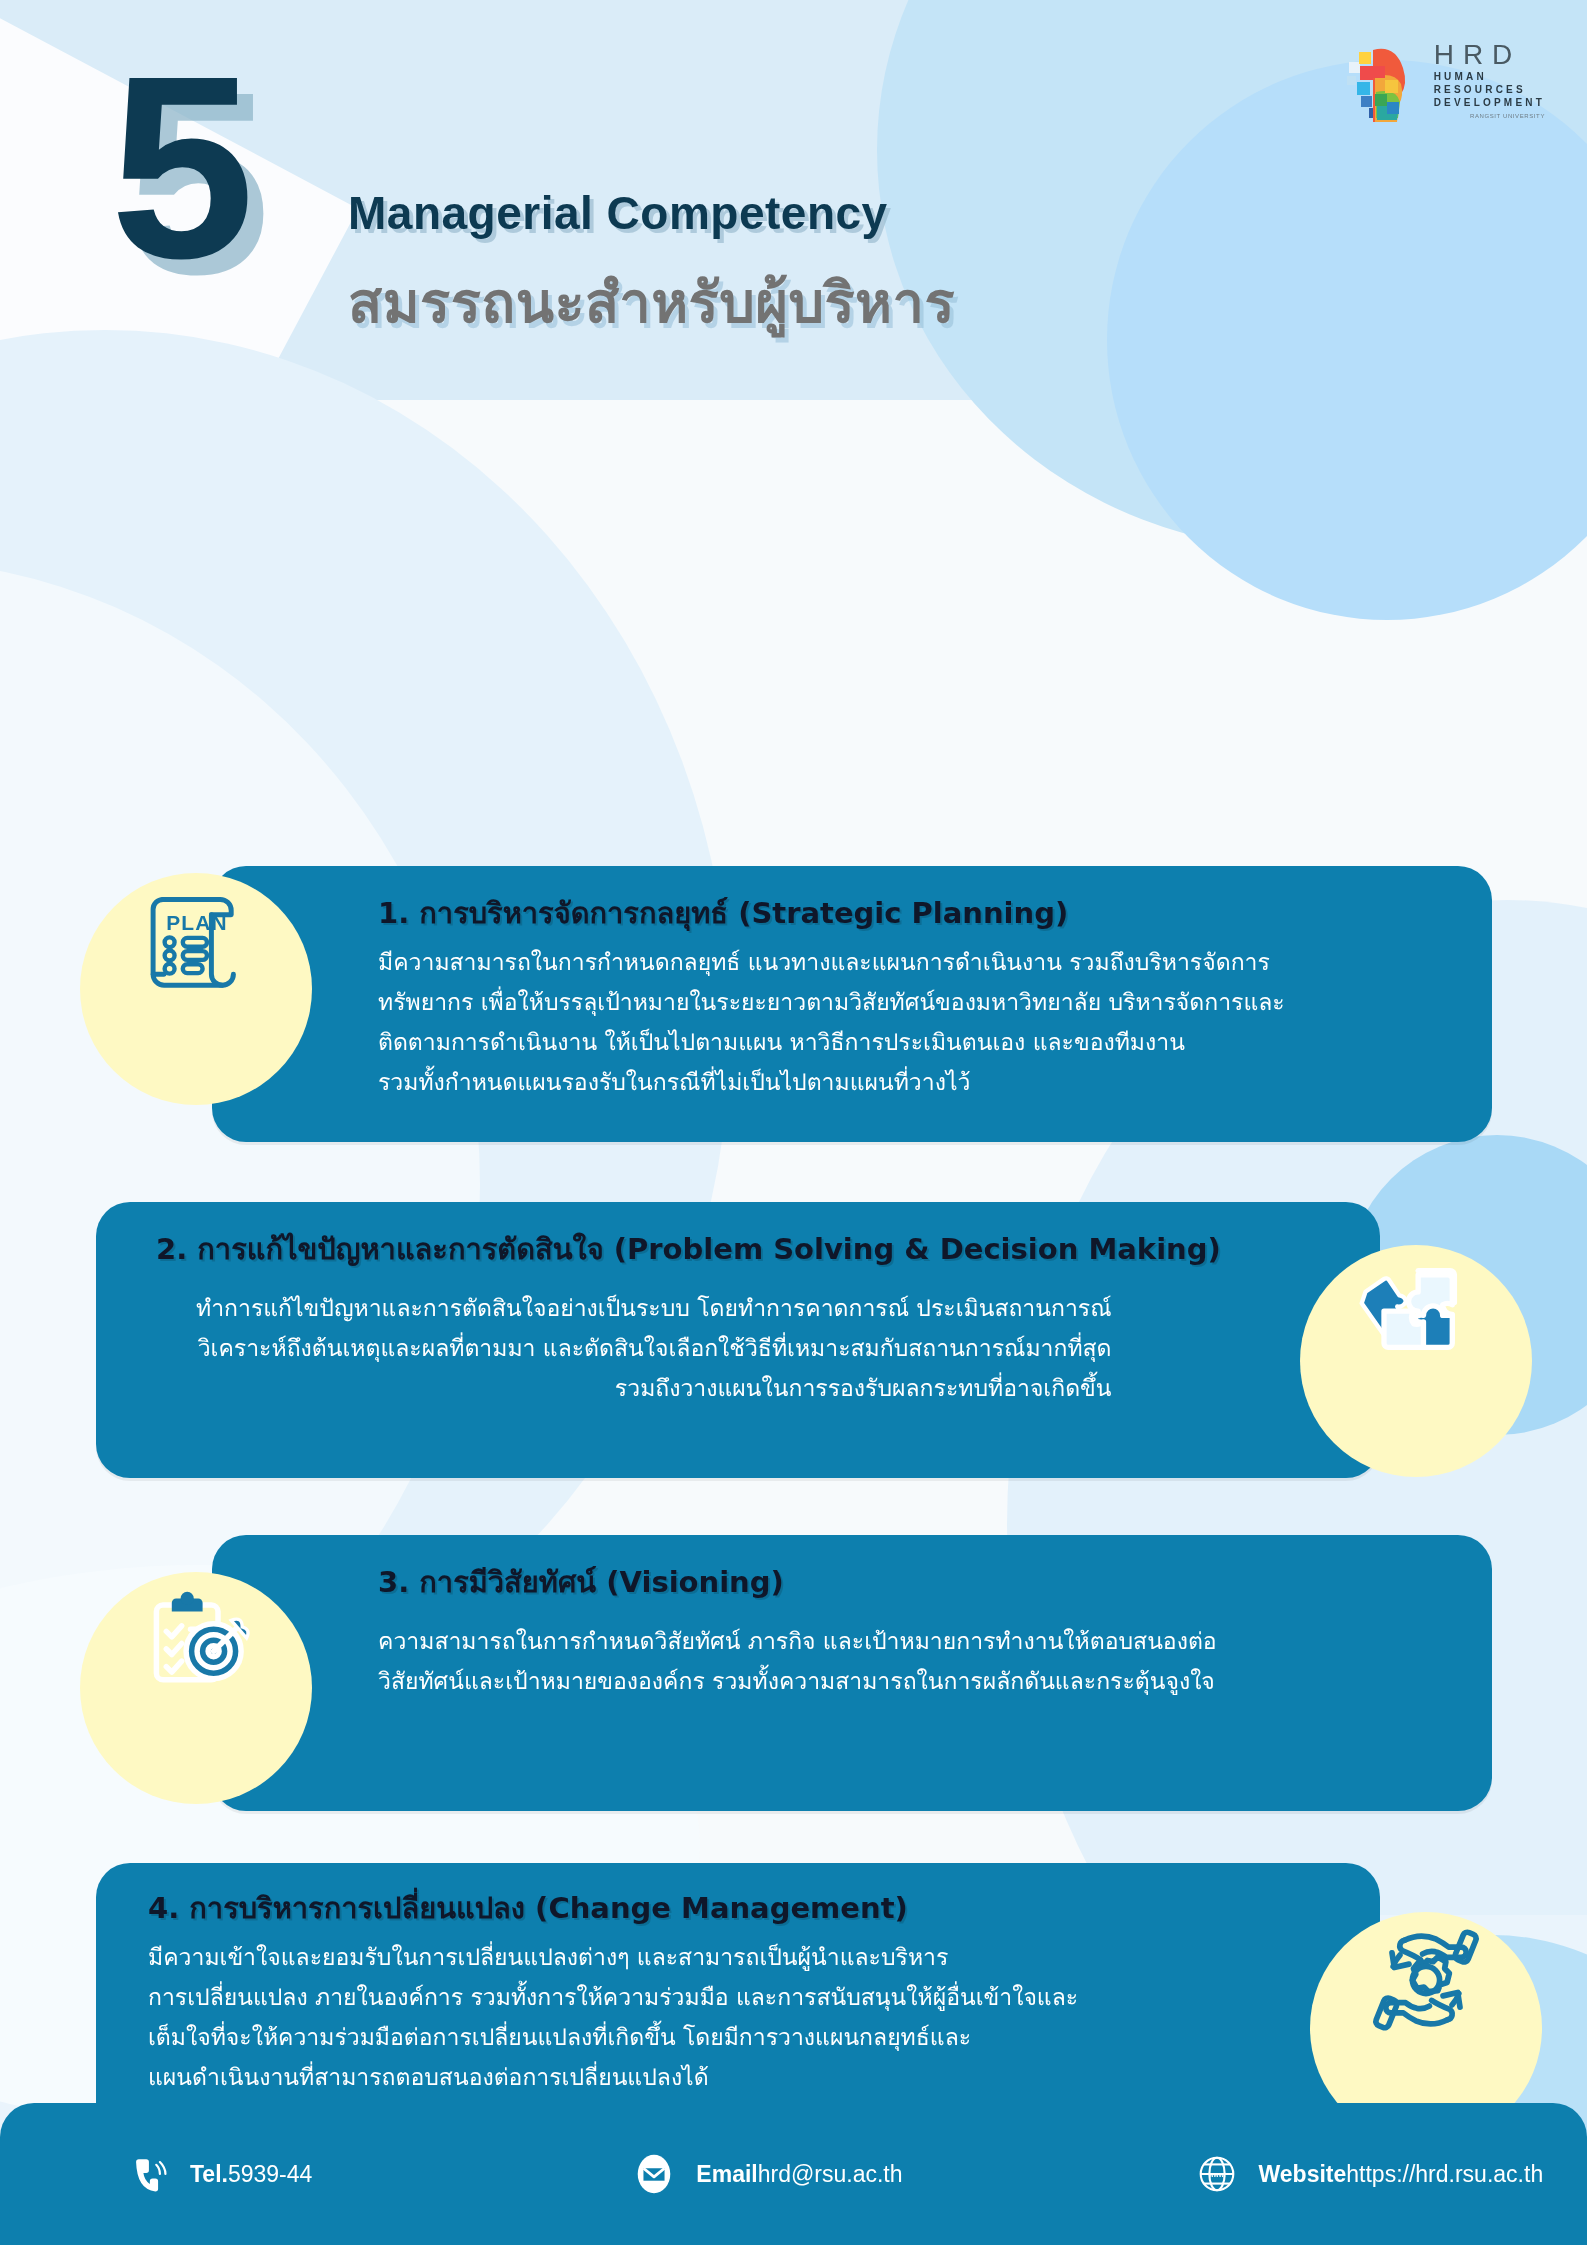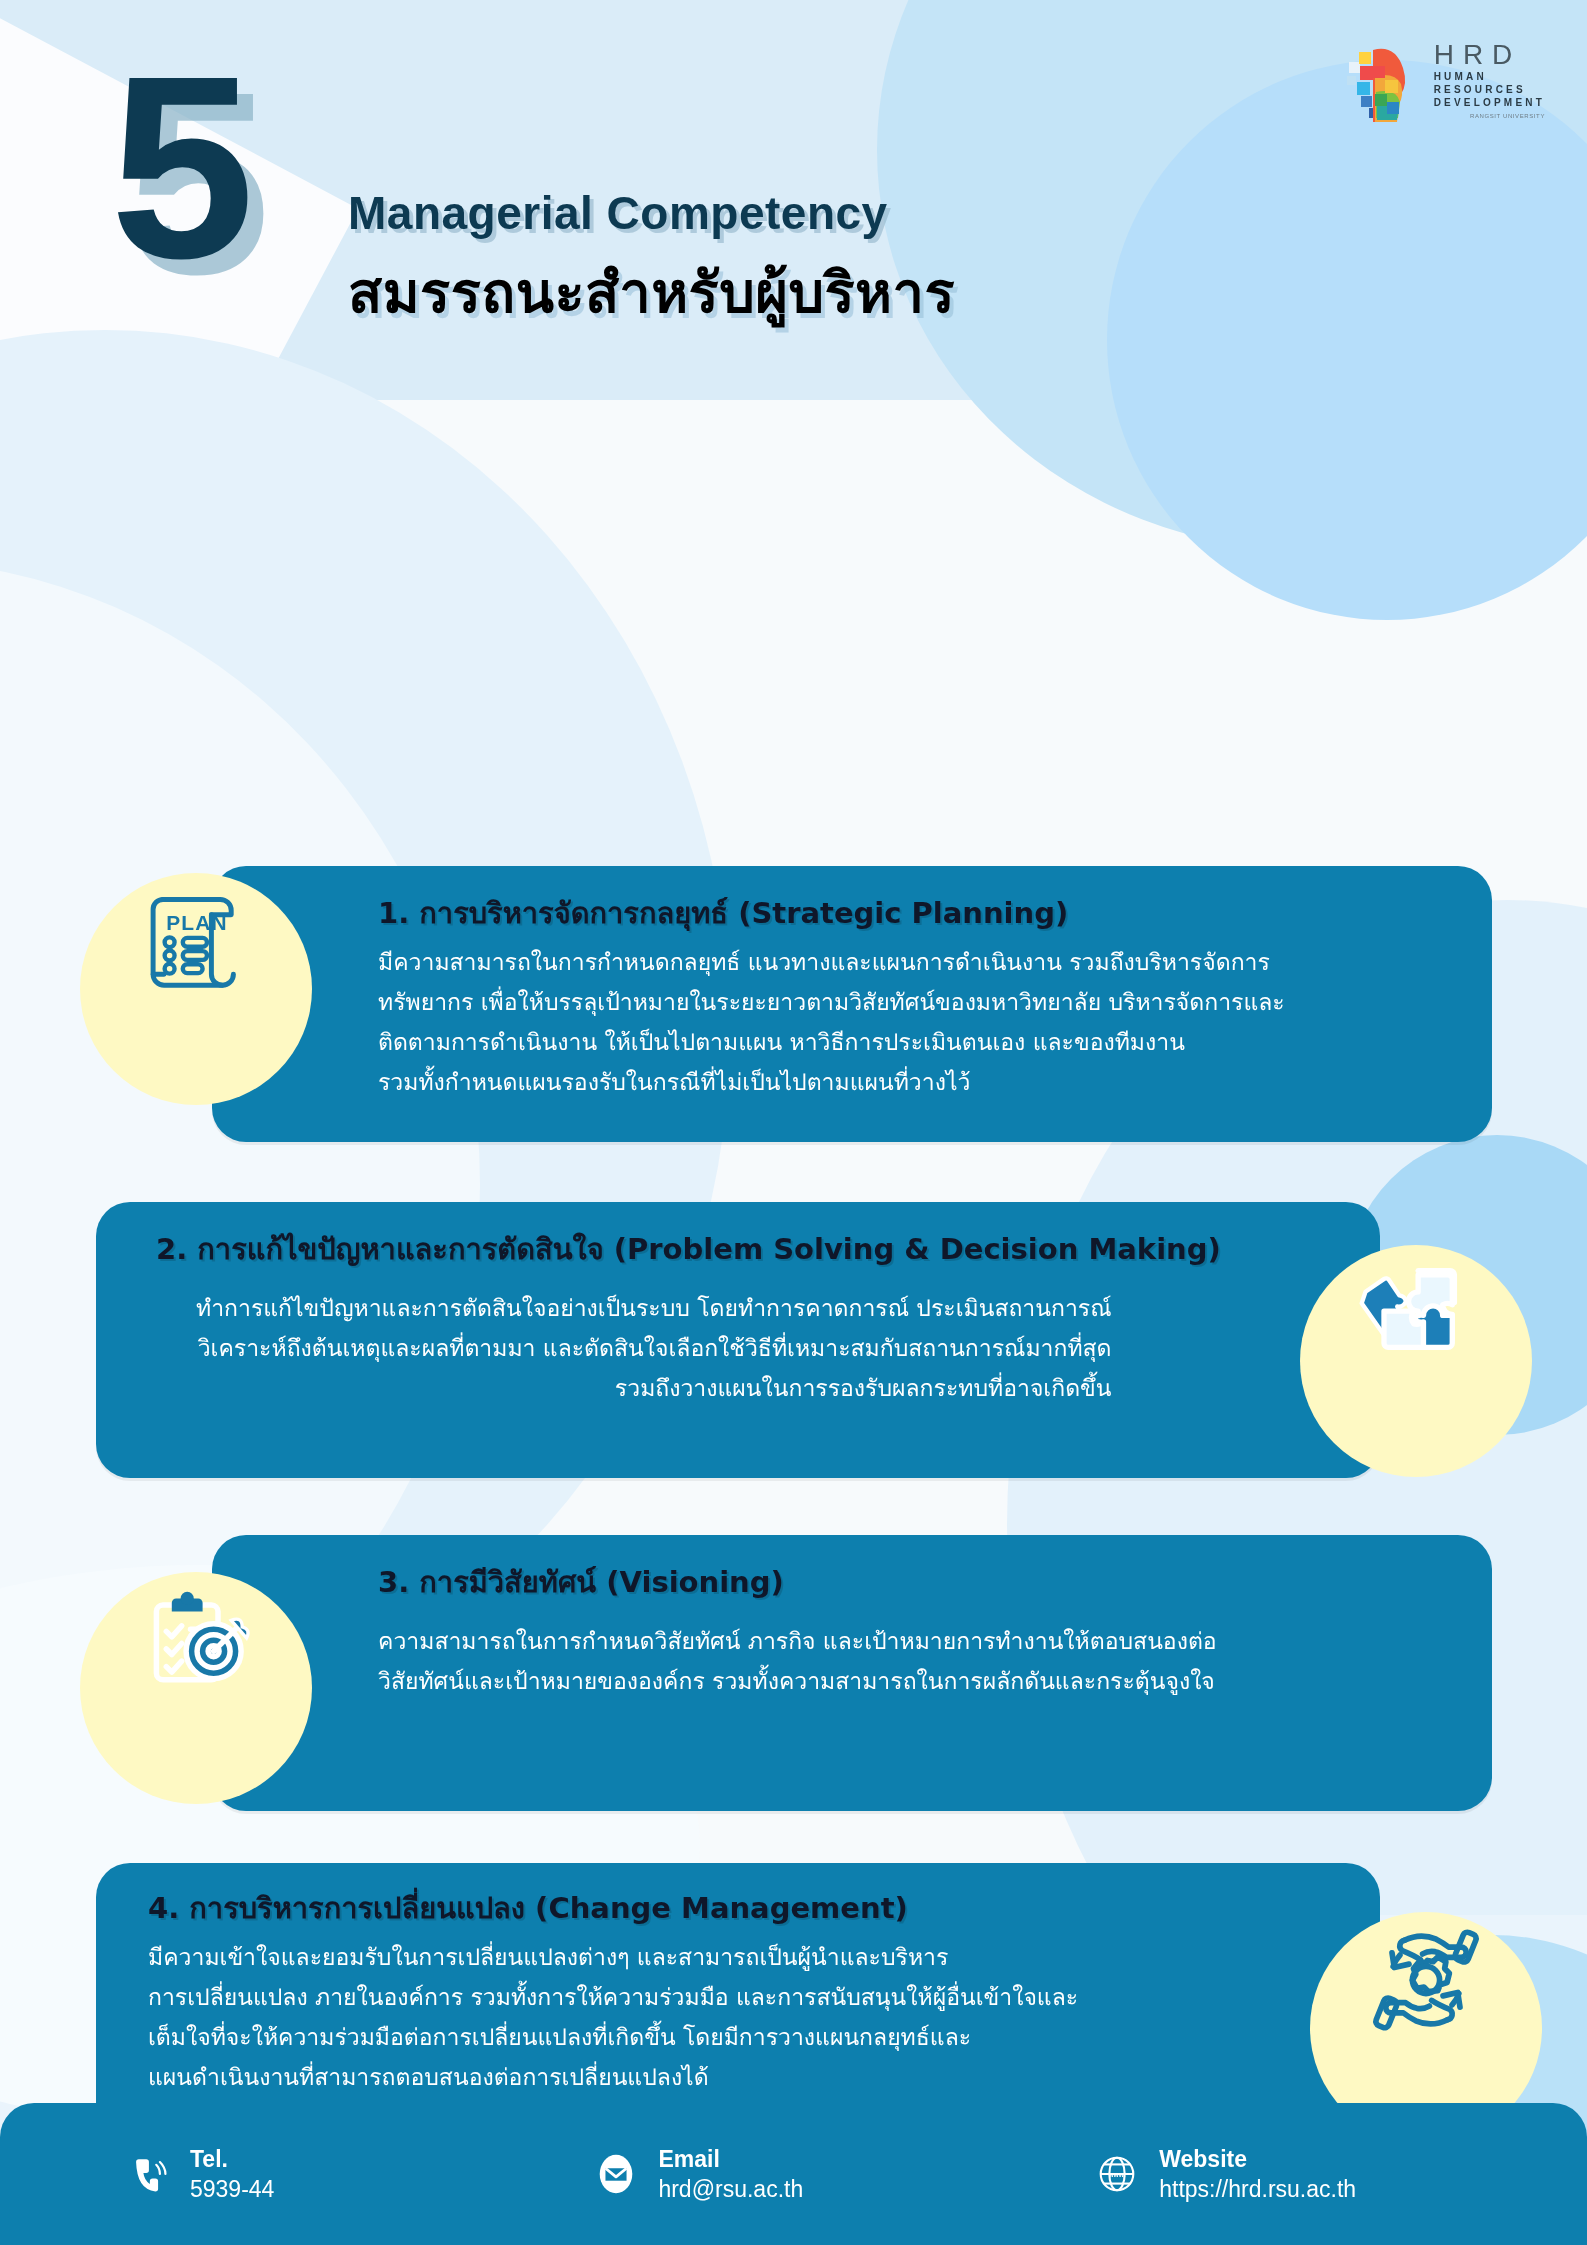--- a/index.html
+++ b/index.html
@@ -80,22 +80,22 @@
     text-shadow: 16px 16px 0 rgba(140,180,200,.72);
     font-family:"Liberation Sans","DejaVu Sans",sans-serif;
   }
   .title-en{
     position:absolute; left:348px; top:186px;
     font-size:46px; font-weight:700; color:#0d3a52;
     letter-spacing:.5px;
     text-shadow: 4px 4px 0 rgba(150,185,205,.65);
   }
   .title-th{
-    position:absolute; left:348px; top:248px;
-    font-size:56px; font-weight:700; color:#000000;
+    position:absolute; left:348px; top:258px;
+    font-size:56px; font-weight:700; color:#737373;
     letter-spacing:.5px;
     text-shadow: 4px 5px 0 rgba(150,190,215,.55);
     font-family:"DejaVu Sans","Liberation Sans",sans-serif;
   }
 
   
   .logo{
     position:absolute; right:42px; top:36px; z-index:4;
     display:flex; align-items:center; gap:5px;
   }
@@ -173,21 +173,21 @@
     position:absolute; left:0; bottom:0; z-index:6;
     width:1587px; height:142px;
     background:#0d7fae;
     border-top-left-radius:34px; border-top-right-radius:34px;
     display:flex; align-items:center;
   }
   .fitem{ display:flex; align-items:center; gap:18px; color:#fff; }
   #f-tel    { margin-left:124px; }
   #f-email  { margin-left:318px; }
   #f-website{ margin-left:290px; }
-  .fitem .ftxt{ display:flex; flex-direction:column; line-height:30px; }
+  .fitem .ftxt{ display:flex; flex-direction:row; line-height:30px; }
   .fitem .flabel{ font-size:23px; font-weight:700; }
   .fitem .fvalue{ font-size:23px; font-weight:400; }
   .ficon{ width:48px; height:48px; display:flex; align-items:center; justify-content:center; }
 </style>
 </head>
 <body>
 
 <div class="poster">
 
   <div class="bg-layer">

